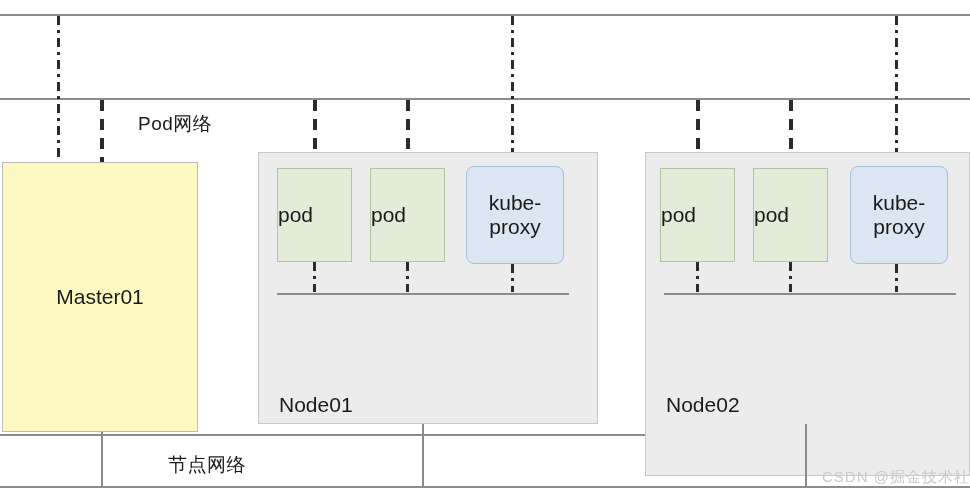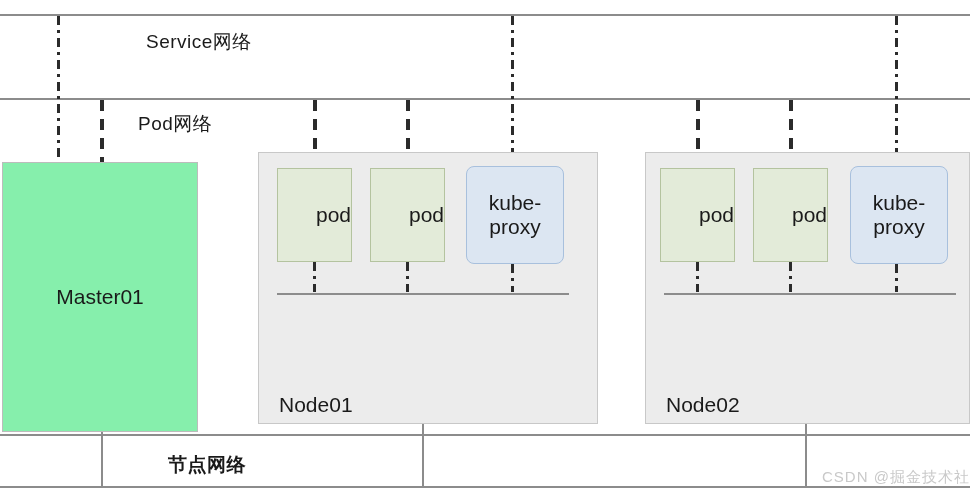--- a/index.html
+++ b/index.html
@@ -40,21 +40,21 @@
     background-image:repeating-linear-gradient(
         to bottom,
         #2b2b2b 0px, #2b2b2b 11px,
         rgba(0,0,0,0) 11px, rgba(0,0,0,0) 19px);
   }
   .solidline{position:absolute;width:2px;background:#8c8c8c;}
 
   
   .master-box{
     position:absolute;
-    background:#86efac;
+    background:#fef9c3;
     border:1px solid #bcbcbc;
     box-sizing:border-box;
   }
   .master-label{
     position:absolute;
     width:100%;
     text-align:center;
     font-size:21px;
     color:#1a1a1a;
   }
@@ -72,21 +72,21 @@
   .node-sep{
     position:absolute;
     height:0;
     border-top:2px solid #8c8c8c;
   }
   .pod-box{
     position:absolute;
     background:#e3ebd9;
     border:1px solid #b4c39f;
     box-sizing:border-box;
-    display:flex;align-items:center;justify-content:flex-end;
+    display:flex;align-items:center;justify-content:flex-start;
     font-size:21px;color:#1a1a1a;
   }
   .kproxy-box{
     position:absolute;
     background:#dce6f2;
     border:1px solid #a8c0dd;
     border-radius:8px;
     box-sizing:border-box;
     display:flex;align-items:center;justify-content:center;
     text-align:center;line-height:1.15;
@@ -106,25 +106,24 @@
 </head>
 <body>
 
 <div id="canvas">
 
   <div class="hrule" style="top:14px;"></div>
   <div class="hrule" style="top:98px;"></div>
   <div class="hrule" style="top:434px;"></div>
   <div class="hrule" style="top:486px;"></div>
 
-  <div class="band-label" style="left:146px;top:29px;">Service网络</div>
 
   <div class="band-label" style="left:138px;top:111px;">Pod网络</div>
 
-  <div class="band-label" style="left:168px;top:452px;font-weight:bold;">节点网络</div>
+  <div class="band-label" style="left:168px;top:452px;">节点网络</div>
 
   <div class="dashdot" style="left:57px;top:16px;height:146px;"></div>
   <div class="dashdot" style="left:511px;top:16px;height:150px;"></div>
   <div class="dashdot" style="left:895px;top:16px;height:150px;"></div>
 
   <div class="dashthick" style="left:100px;top:100px;height:62px;"></div>
   <div class="dashthick" style="left:313px;top:100px;height:68px;"></div>
   <div class="dashthick" style="left:406px;top:100px;height:68px;"></div>
   <div class="dashthick" style="left:696px;top:100px;height:68px;"></div>
   <div class="dashthick" style="left:789px;top:100px;height:68px;"></div>
@@ -151,21 +150,21 @@
       <span>proxy</span>
     </span>
   </div>
 
   <div class="dashdot" style="left:313px;top:262px;height:30px;"></div>
   <div class="dashdot" style="left:406px;top:262px;height:30px;"></div>
   <div class="dashdot" style="left:511px;top:264px;height:28px;"></div>
 
   <div class="solidline" style="left:422px;top:424px;height:62px;"></div>
 
-  <div class="node-box" style="left:645px;top:152px;width:325px;height:272px;">
+  <div class="node-box" style="left:645px;top:152px;width:325px;height:324px;">
     <div class="node-label" style="left:20px;top:240px;">Node02</div>
     <div class="node-sep" style="left:18px;top:140px;width:292px;"></div>
   </div>
 
   <div class="pod-box" style="left:660px;top:168px;width:75px;height:94px;">
     <span>pod</span>
   </div>
   <div class="pod-box" style="left:753px;top:168px;width:75px;height:94px;">
     <span>pod</span>
   </div>

